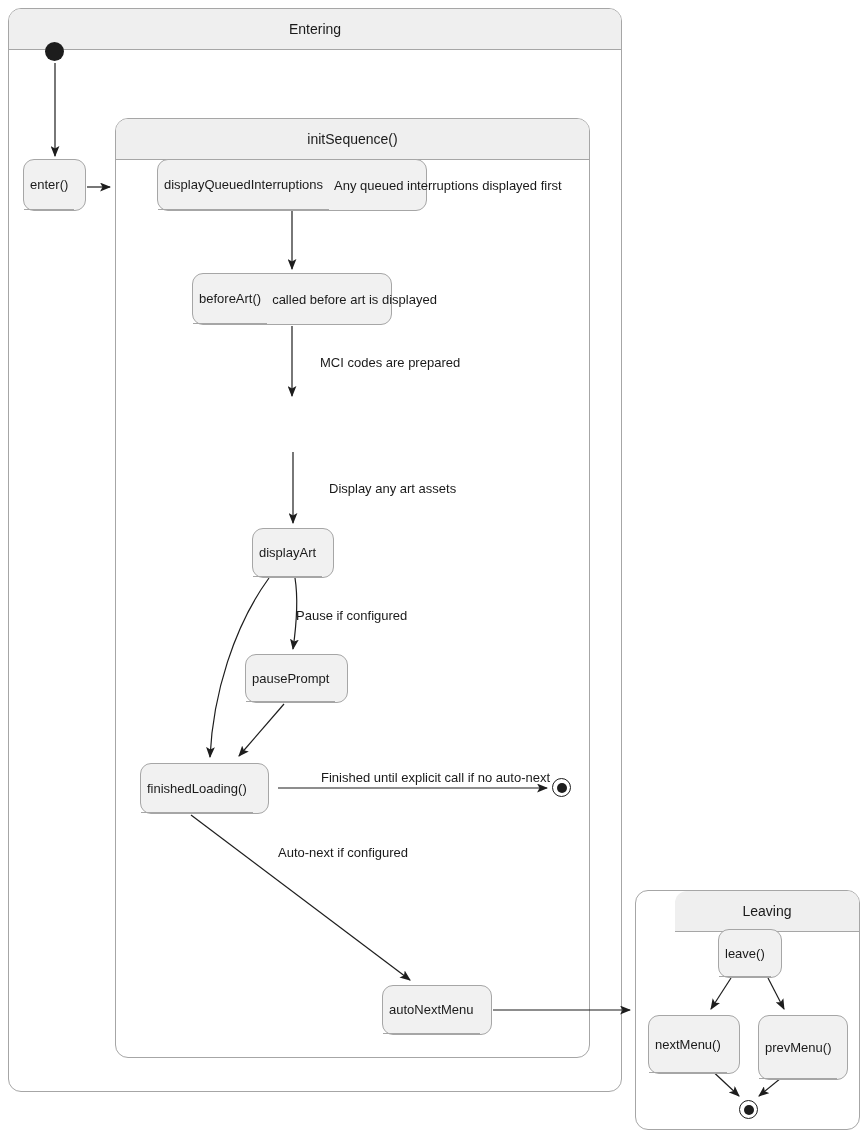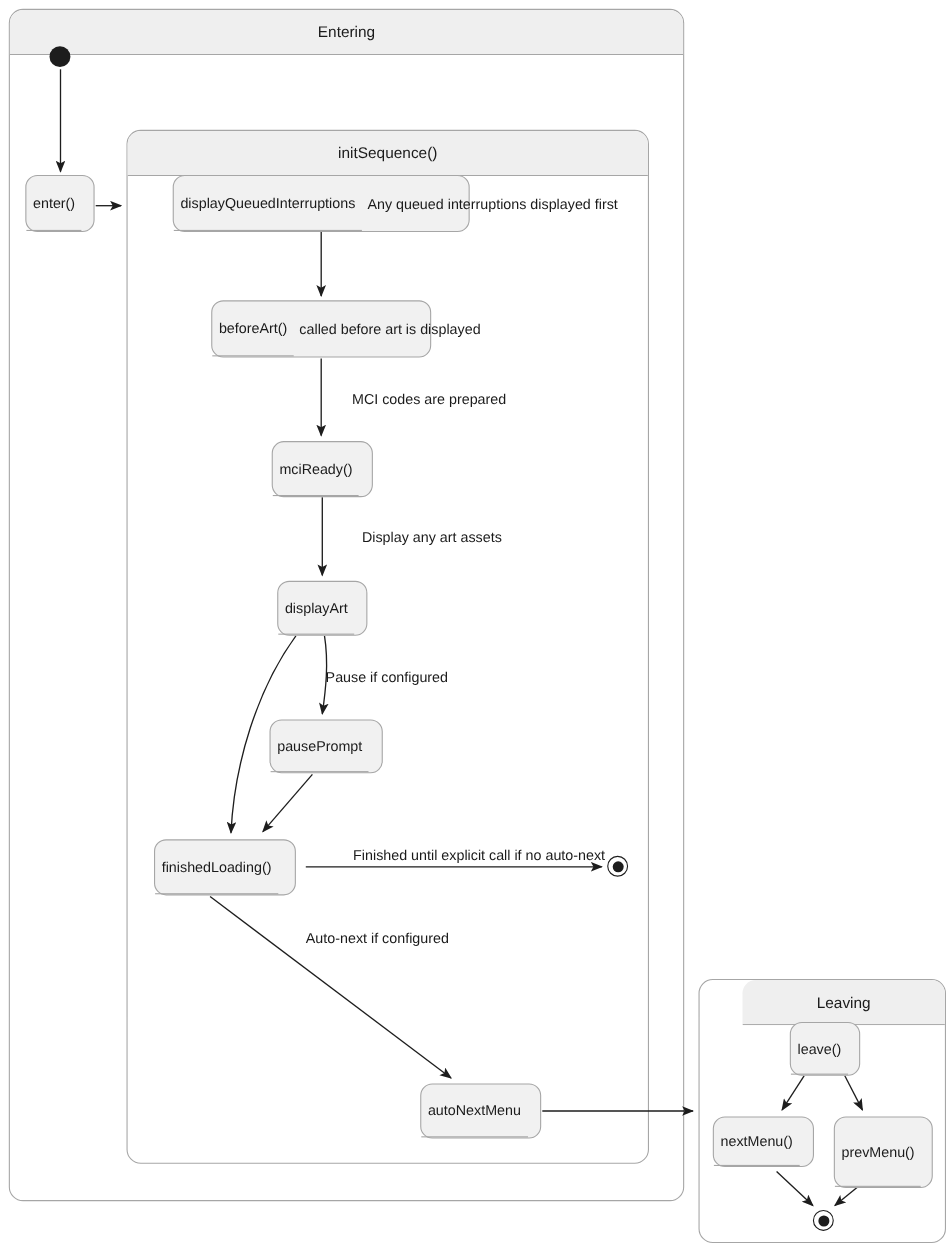--- a/index.html
+++ b/index.html
@@ -121,24 +121,20 @@
   <div class="state" style="left:157px;top:159px;width:270px;height:52px;">
     <div class="state-title">displayQueuedInterruptions</div>
     <div class="state-body">Any queued interruptions displayed first</div>
   </div>
 
   <div class="state" style="left:192px;top:273px;width:200px;height:52px;">
     <div class="state-title">beforeArt()</div>
     <div class="state-body">called before art is displayed</div>
   </div>
 
-  <div class="state" style="left:247px;top:401px;width:92px;height:51px;">
-    <div class="state-title">mciReady()</div>
-    <div class="state-body"></div>
-  </div>
 
   <div class="state" style="left:252px;top:528px;width:82px;height:50px;">
     <div class="state-title">displayArt</div>
     <div class="state-body"></div>
   </div>
 
   <div class="state" style="left:245px;top:654px;width:103px;height:49px;">
     <div class="state-title">pausePrompt</div>
     <div class="state-body"></div>
   </div>
@@ -151,21 +147,21 @@
   <div class="state" style="left:382px;top:985px;width:110px;height:50px;">
     <div class="state-title">autoNextMenu</div>
     <div class="state-body"></div>
   </div>
 
   <div class="state" style="left:718px;top:929px;width:64px;height:49px;">
     <div class="state-title">leave()</div>
     <div class="state-body"></div>
   </div>
 
-  <div class="state" style="left:648px;top:1015px;width:92px;height:46px;">
+  <div class="state" style="left:648px;top:1015px;width:92px;height:59px;">
     <div class="state-title">nextMenu()</div>
     <div class="state-body"></div>
   </div>
 
   <div class="state" style="left:758px;top:1015px;width:90px;height:65px;">
     <div class="state-title">prevMenu()</div>
     <div class="state-body"></div>
   </div>
 
   <div class="edge-label" style="left:293px;top:355px;margin-left:27px;">MCI codes are prepared</div>

